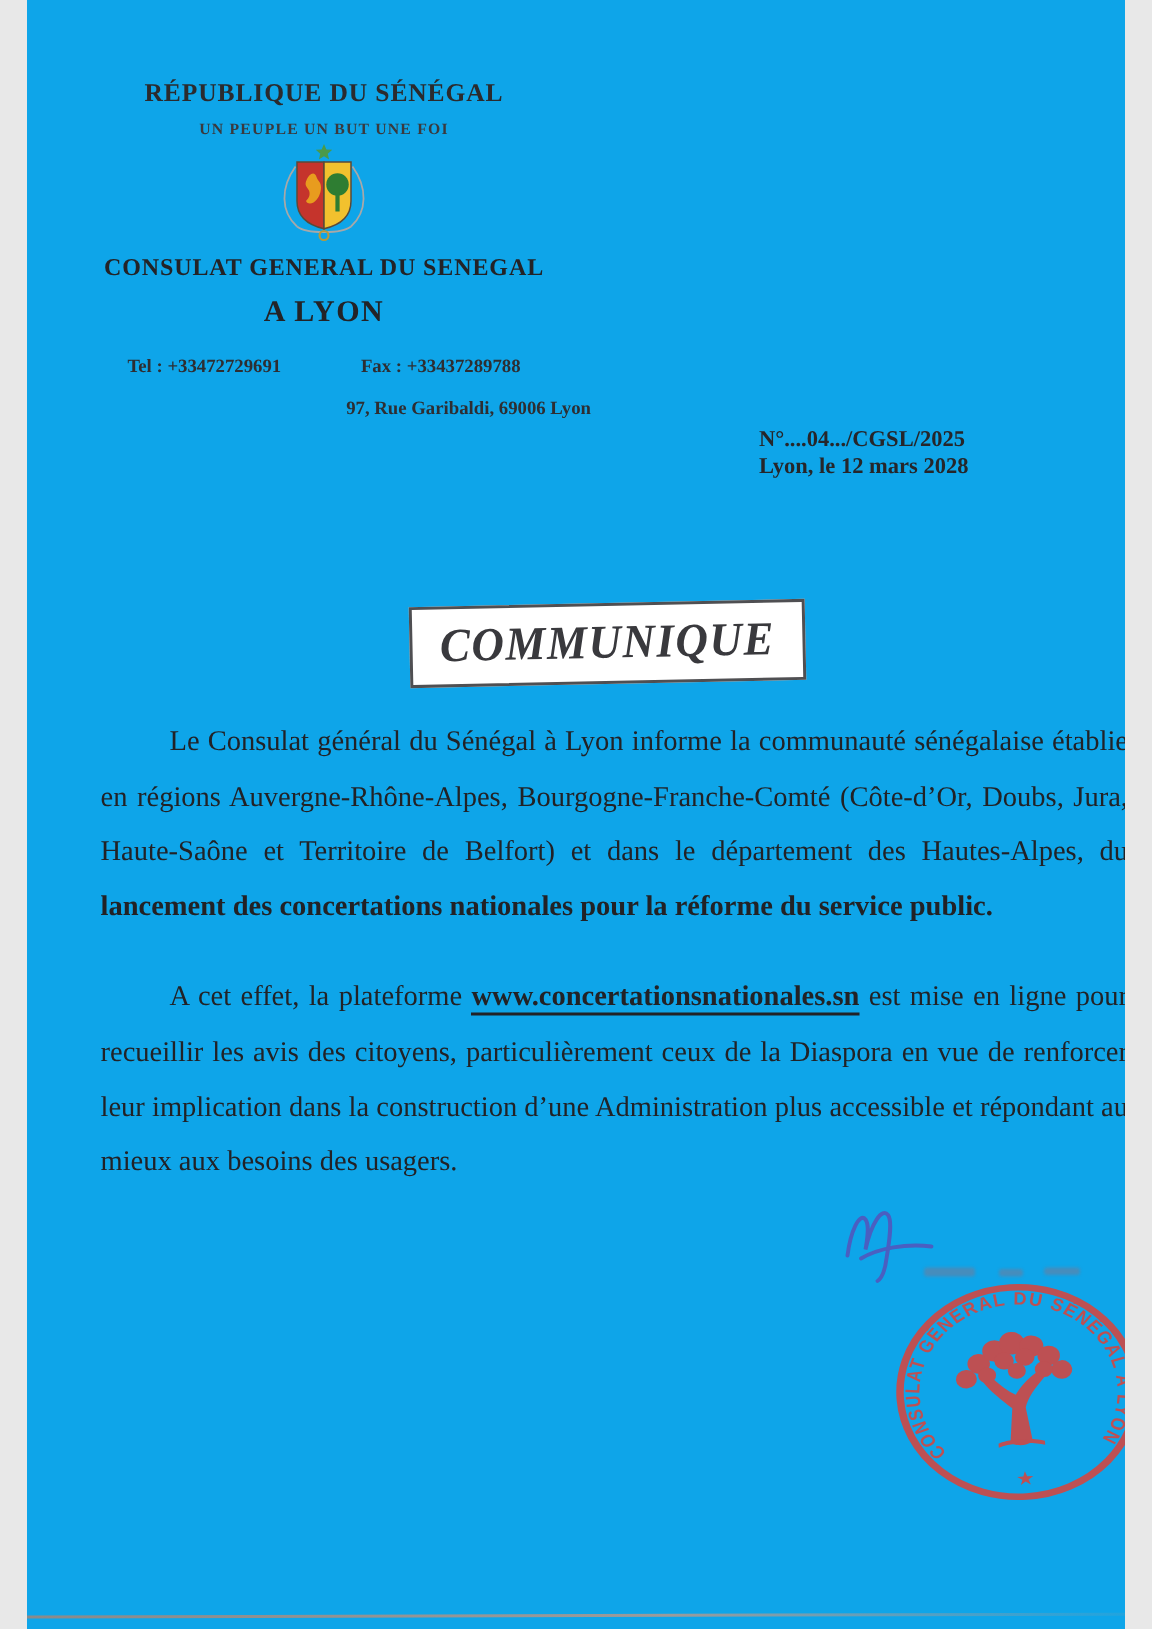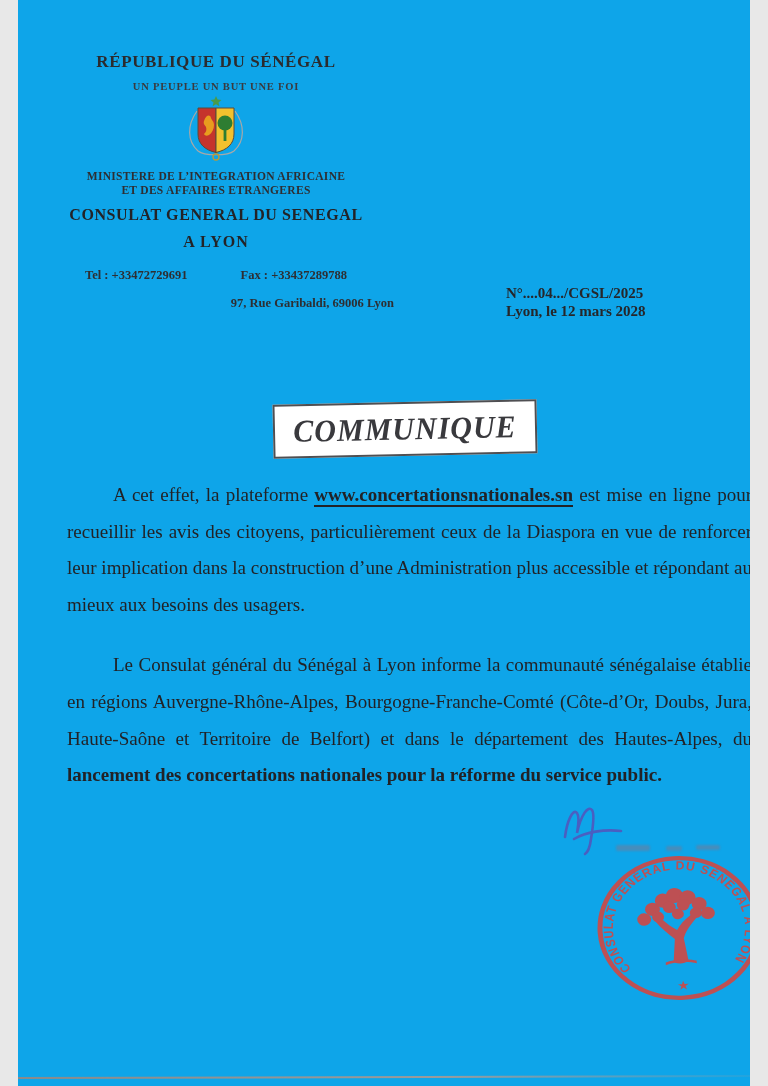--- a/index.html
+++ b/index.html
@@ -29,21 +29,21 @@
   .ministry{
     margin-top:8px;
     font-size:11.5px;font-weight:bold;letter-spacing:.3px;line-height:14px;color:#2e2e32;
   }
   .consulate{
     margin-top:9px;
     font-size:16px;font-weight:bold;letter-spacing:.6px;color:#232327;
   }
   .consulate-city{
     margin-top:9px;
-    font-size:16px;font-weight:bold;letter-spacing:1px;color:#232327;
+    font-size:20px;font-weight:bold;letter-spacing:1px;color:#232327;
   }
   .telfax{
     margin-top:17px;
     font-size:12.5px;font-weight:bold;color:#2e2e32;
   }
   .telfax .fax{margin-left:14px;padding-left:36px;}
   .address{
     margin-top:13px;
     font-size:12.5px;font-weight:bold;color:#2e2e32;text-align:right;
   }
@@ -111,46 +111,42 @@
 
         <path d="M20,26 c2,-6 6,-7 7,-3 c1,3 3,3 3,7 c0,4 -2,8 -5,10 c-2,1 -4,1 -5,-1 c2,-2 3,-4 2,-7 c-1,-2 -3,-3 -2,-6 z" fill="#e89c1e"></path>
 
         <circle cx="41" cy="28" r="7.5" fill="#2e7d32"></circle>
         <rect x="39.6" y="33" width="2.8" height="13" fill="#2e7d32"></rect>
 
         <circle cx="32" cy="62" r="3" fill="none" stroke="#b89a3a" stroke-width="1.4"></circle>
       </svg>
     </div>
 
-    <div class="ministry">
-      <div>MINISTERE DE L’INTEGRATION AFRICAINE</div>
-      <div>ET DES AFFAIRES ETRANGERES</div>
-    </div>
     <div class="consulate">CONSULAT GENERAL DU SENEGAL</div>
     <div class="consulate-city">A LYON</div>
 
     <div class="telfax">
       <span>Tel : +33472729691</span>
       <span class="fax">Fax : +33437289788</span>
     </div>
     <div class="address">97, Rue Garibaldi, 69006 Lyon</div>
   </div>
 
   <div class="ref-block">
     <div>N°....04.../CGSL/2025</div>
     <div>Lyon, le 12 mars 2028</div>
   </div>
 
   <div class="title-box">
     <span class="title">COMMUNIQUE</span>
   </div>
 
   <div class="body-text">
+      <p><span>Le Consulat général du Sénégal à Lyon informe la communauté sénégalaise établie en régions Auvergne-Rhône-Alpes, Bourgogne-Franche-Comté (Côte-d’Or, Doubs, Jura, Haute-Saône et Territoire de Belfort) et dans le département des Hautes-Alpes, du </span><span class="b">lancement des concertations nationales pour la réforme du service public.</span></p>
       <p><span>A cet effet, la plateforme </span><span class="b u">www.concertationsnationales.sn</span><span> est mise en ligne pour recueillir les avis des citoyens, particulièrement ceux de la Diaspora en vue de renforcer leur implication dans la construction d’une Administration plus accessible et répondant au mieux aux besoins des usagers.</span></p>
-      <p><span>Le Consulat général du Sénégal à Lyon informe la communauté sénégalaise établie en régions Auvergne-Rhône-Alpes, Bourgogne-Franche-Comté (Côte-d’Or, Doubs, Jura, Haute-Saône et Territoire de Belfort) et dans le département des Hautes-Alpes, du </span><span class="b">lancement des concertations nationales pour la réforme du service public.</span></p>
     </div>
 
   <svg class="paraph" width="66" height="58" viewBox="0 0 66 58">
     <path d="M5,38 C7,22 13,9 17,14 C20,18 18,28 17,34 C21,16 28,6 32,11 C35,15 33,28 31,40 C30,48 28,53 25,55" fill="none" stroke="#4a5fc1" stroke-width="2.6" stroke-linecap="round"></path>
     <path d="M14,40 C26,33 44,30 61,32" fill="none" stroke="#4a5fc1" stroke-width="2.6" stroke-linecap="round"></path>
   </svg>
 
   <div class="stamp-smudge" style="left:598px;top:845px;width:34px;height:6px;"></div>
   <div class="stamp-smudge" style="left:648px;top:846px;width:16px;height:5px;"></div>
   <div class="stamp-smudge" style="left:678px;top:845px;width:24px;height:5px;"></div>

